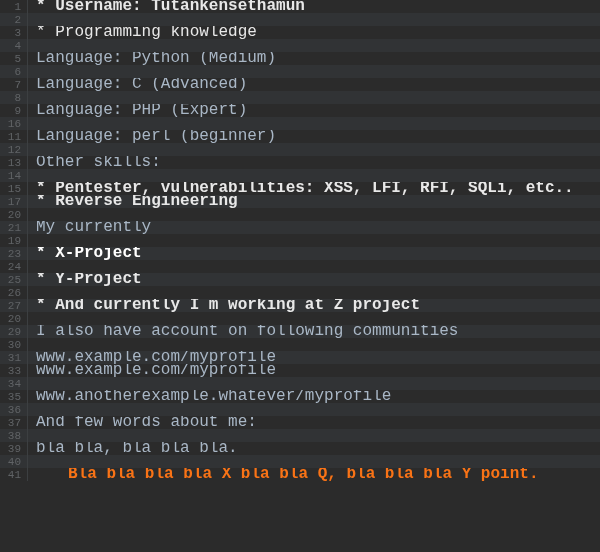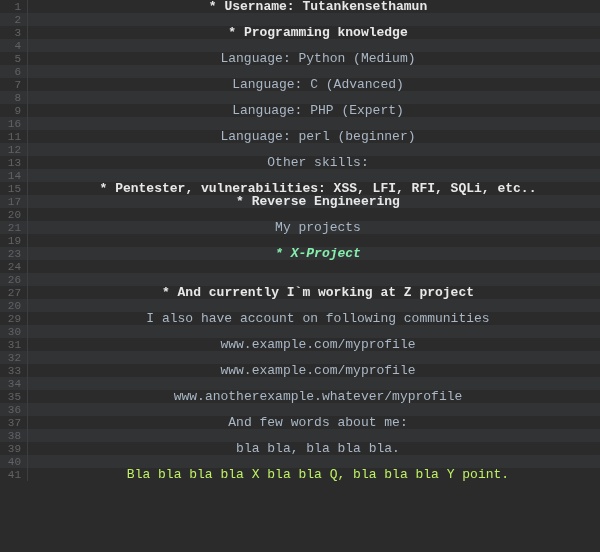--- a/index.html
+++ b/index.html
@@ -54,40 +54,39 @@
       display: flex;
       align-items: center;
       justify-content: flex-end;
     }
 
     .line-content {
       flex: 1;
       padding-left: 2px;
       white-space: nowrap;
       overflow: hidden;
-      font-size: 13px;
+      font-size: 16px;
       line-height: 13px;
-      text-align: center;
     }
   </style>
 </head>
 <body>
 
 <div class="editor">
 <div class="line">
       <div class="line-number">1</div>
       <div class="line-content" style="color: rgb(232, 232, 232); font-weight: bold;">* Username: Tutankensethamun</div>
     </div>
     <div class="line">
       <div class="line-number">2</div>
       <div class="line-content"></div>
     </div>
     <div class="line">
       <div class="line-number">3</div>
-      <div class="line-content" style="color: rgb(232, 232, 232); font-weight: bold;">* Programming knowledge</div>
+      <div class="line-content" style="color: rgb(232, 232, 232); font-weight: normal;">* Programming knowledge</div>
     </div>
     <div class="line">
       <div class="line-number">4</div>
       <div class="line-content"></div>
     </div>
     <div class="line">
       <div class="line-number">5</div>
       <div class="line-content">Language: Python (Medium)</div>
     </div>
     <div class="line">
@@ -133,33 +132,37 @@
     <div class="line">
       <div class="line-number">17</div>
       <div class="line-content" style="color: rgb(232, 232, 232); font-weight: bold;">* Reverse Engineering</div>
     </div>
     <div class="line">
       <div class="line-number">20</div>
       <div class="line-content"></div>
     </div>
     <div class="line">
       <div class="line-number">21</div>
-      <div class="line-content">My projects</div>
+      <div class="line-content">My currently</div>
     </div>
     <div class="line">
       <div class="line-number">19</div>
       <div class="line-content"></div>
     </div>
     <div class="line">
       <div class="line-number">23</div>
-      <div class="line-content" style="color: #86efac; font-weight: bold; font-style: italic;">* X-Project</div>
+      <div class="line-content" style="color: #ffffff; font-weight: bold;">* X-Project</div>
     </div>
     <div class="line">
       <div class="line-number">24</div>
       <div class="line-content"></div>
+    </div>
+    <div class="line">
+      <div class="line-number">25</div>
+      <div class="line-content" style="color: rgb(232, 232, 232); font-weight: bold;">* Y-Project</div>
     </div>
     <div class="line">
       <div class="line-number">26</div>
       <div class="line-content"></div>
     </div>
     <div class="line">
       <div class="line-number">27</div>
       <div class="line-content" style="color: rgb(232, 232, 232); font-weight: bold;">* And currently I`m working at Z project</div>
     </div>
     <div class="line">
@@ -172,24 +175,20 @@
     </div>
     <div class="line">
       <div class="line-number">30</div>
       <div class="line-content"></div>
     </div>
     <div class="line">
       <div class="line-number">31</div>
       <div class="line-content">www.example.com/myprofile</div>
     </div>
     <div class="line">
-      <div class="line-number">32</div>
-      <div class="line-content"></div>
-    </div>
-    <div class="line">
       <div class="line-number">33</div>
       <div class="line-content">www.example.com/myprofile</div>
     </div>
     <div class="line">
       <div class="line-number">34</div>
       <div class="line-content"></div>
     </div>
     <div class="line">
       <div class="line-number">35</div>
       <div class="line-content">www.anotherexample.whatever/myprofile</div>
@@ -209,15 +208,15 @@
     <div class="line">
       <div class="line-number">39</div>
       <div class="line-content">bla bla, bla bla bla.</div>
     </div>
     <div class="line">
       <div class="line-number">40</div>
       <div class="line-content"></div>
     </div>
     <div class="line">
       <div class="line-number">41</div>
-      <div class="line-content" style="color: #bef264; font-weight: normal;">Bla bla bla bla X bla bla Q, bla bla bla Y point.</div>
+      <div class="line-content" style="color: #f97316; font-weight: bold; margin-left: 32px;">Bla bla bla bla X bla bla Q, bla bla bla Y point.</div>
     </div>
   </div>
 
 </body></html>

